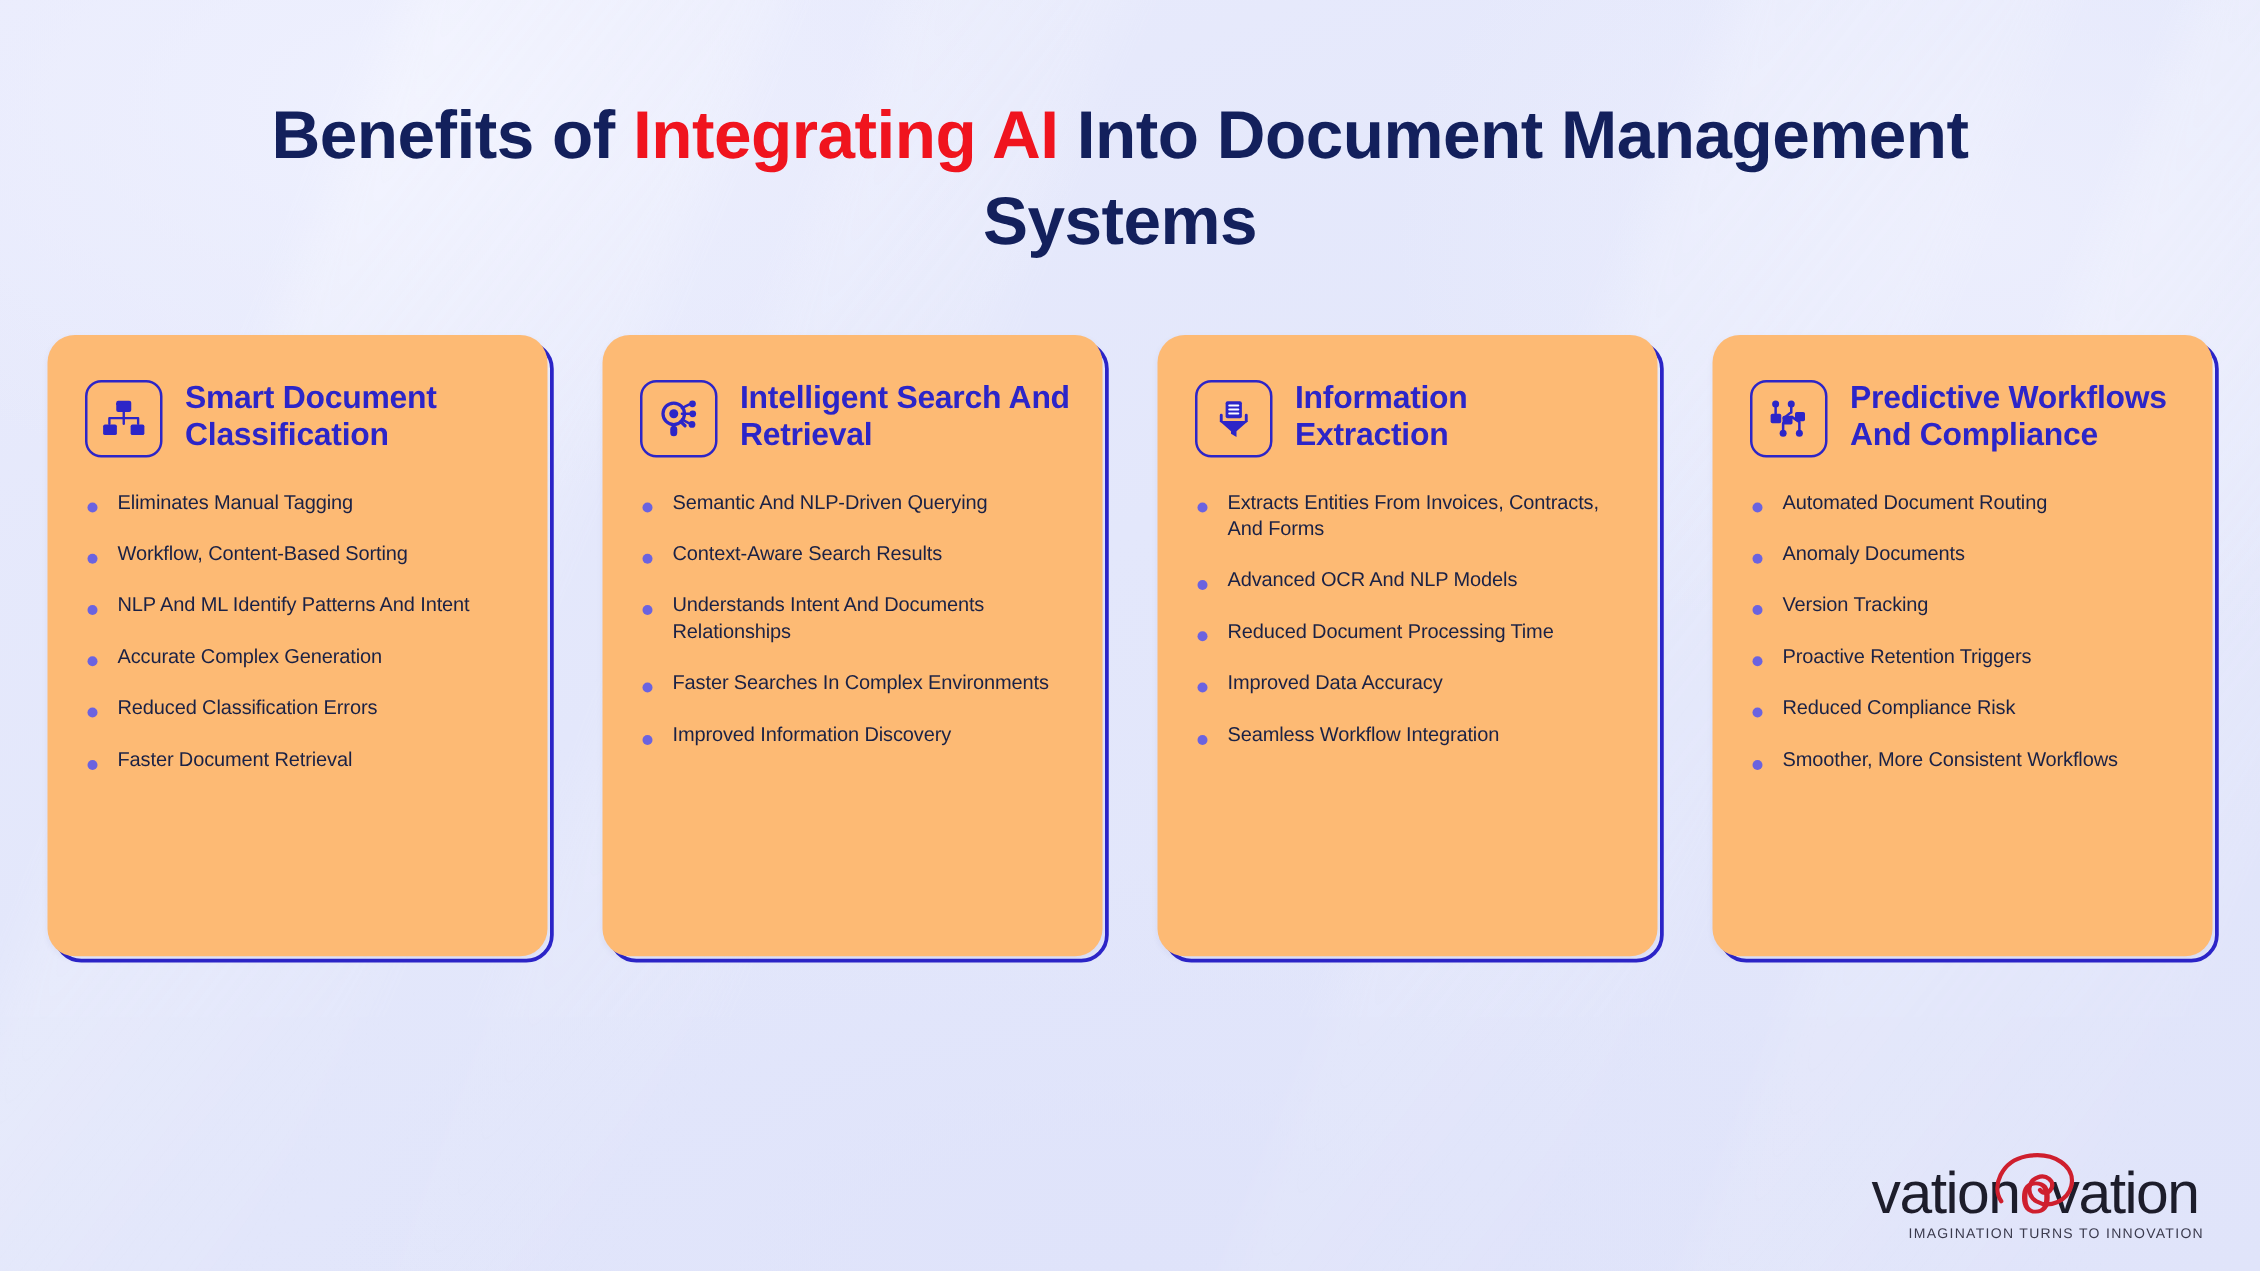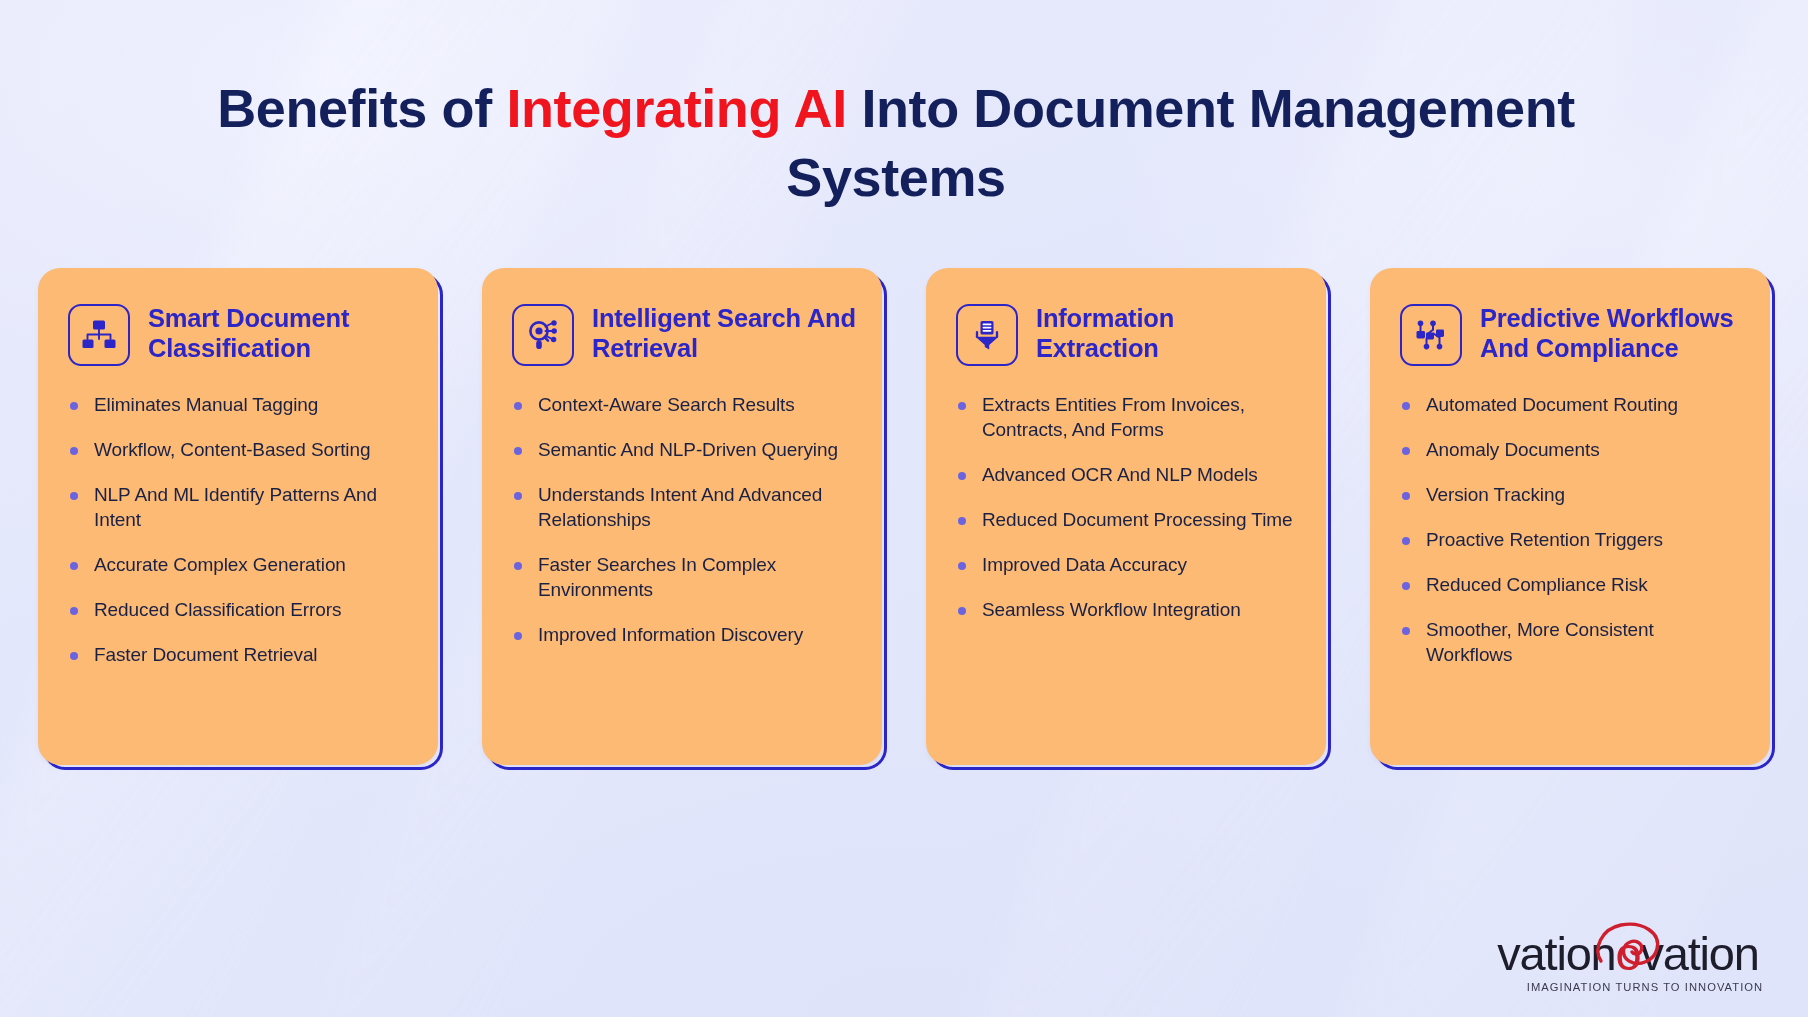--- a/index.html
+++ b/index.html
@@ -122,21 +122,21 @@
 
   ul.blist {
     list-style: none;
     margin: 0;
     padding: 0;
   }
   ul.blist li {
     position: relative;
     padding-left: 26px;
     margin-bottom: 20px;
-    font-size: 19px;
+    font-size: 16px;
     line-height: 1.32;
     color: #1a2145;
     letter-spacing: -0.1px;
   }
   ul.blist li:last-child { margin-bottom: 0; }
   ul.blist li .dot {
     position: absolute;
     left: 2px;
     top: 10px;
     width: 8px;
@@ -236,23 +236,23 @@
               <rect x="10.2" y="21.5" width="5.6" height="8.5" rx="2.8" fill="#2c25c8"></rect>
               <path d="M19.5 7.5l6-3M19.5 12h6M19.5 16.5l5.5 3" stroke="#2c25c8" stroke-width="1.9" stroke-linecap="round"></path>
               <circle cx="28" cy="4" r="2.7" fill="#2c25c8"></circle>
               <circle cx="28.2" cy="12" r="2.7" fill="#2c25c8"></circle>
               <circle cx="27.6" cy="20.5" r="2.7" fill="#2c25c8"></circle>
             </svg>
           </div>
           <div class="card-title">Intelligent Search And Retrieval</div>
         </div>
         <ul class="blist">
+          <li><span class="dot"></span><span>Semantic And NLP-Driven Querying</span></li>
           <li><span class="dot"></span><span>Context-Aware Search Results</span></li>
-          <li><span class="dot"></span><span>Semantic And NLP-Driven Querying</span></li>
-          <li><span class="dot"></span><span>Understands Intent And Advanced Relationships</span></li>
+          <li><span class="dot"></span><span>Understands Intent And Documents Relationships</span></li>
           <li><span class="dot"></span><span>Faster Searches In Complex Environments</span></li>
           <li><span class="dot"></span><span>Improved Information Discovery</span></li>
         </ul>
       </div>
     </div>
 
     <div class="card-shell">
       <div class="card-outline"></div>
       <div class="card">
         <div class="card-head">

